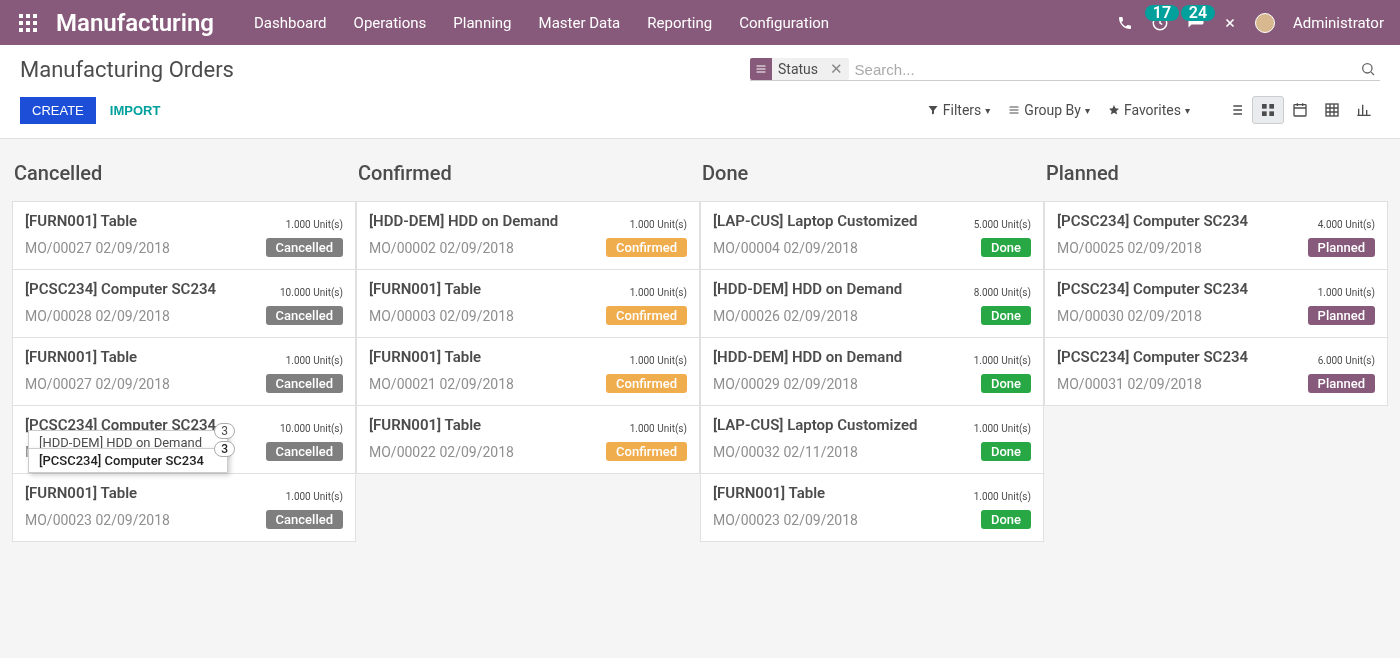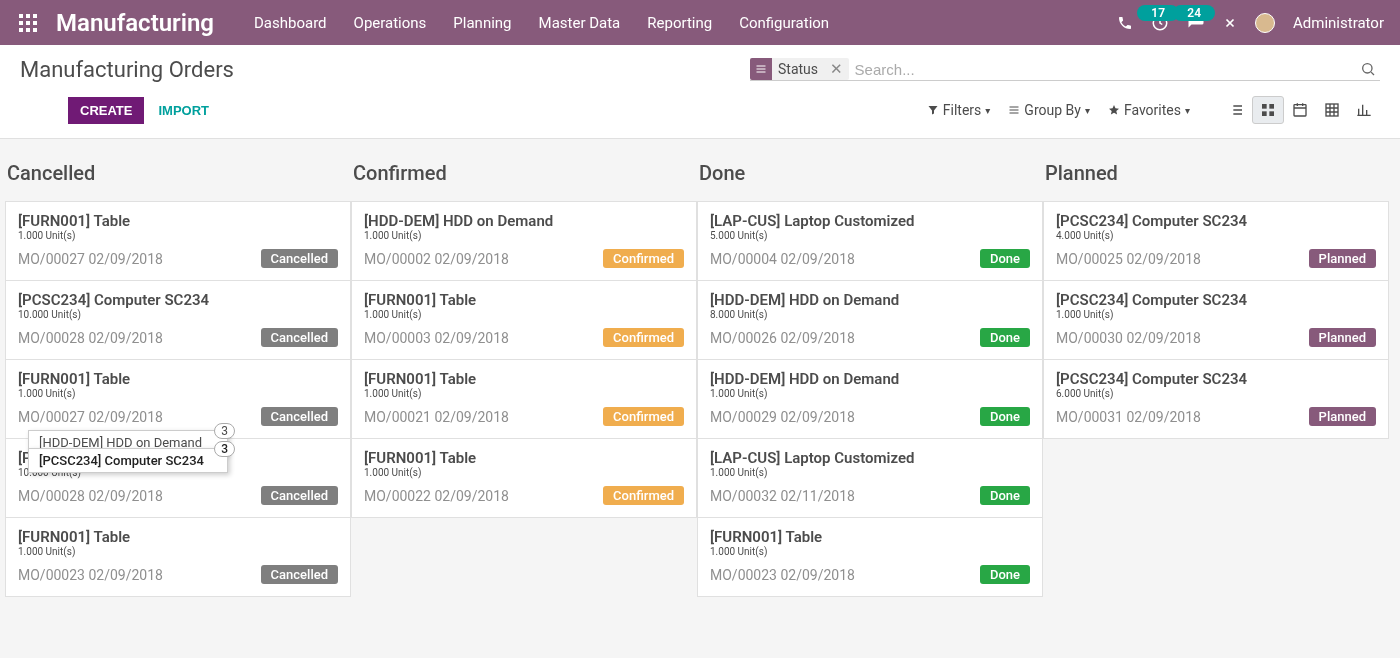--- a/index.html
+++ b/index.html
@@ -6,56 +6,56 @@
 body { font-family: -apple-system, BlinkMacSystemFont, "Segoe UI", Roboto, Helvetica, Arial, sans-serif; background: #f5f5f5; width: 1400px; }
 
 
 .topnav { background: #875a7b; height: 45px; display: flex; align-items: center; color: #fff; padding: 0 16px; }
 .topnav .apps-icon { width: 24px; height: 24px; display: inline-flex; align-items: center; justify-content: center; margin-right: 16px; cursor: pointer; }
 .topnav .brand { font-size: 24px; font-weight: 600; margin-right: 40px; }
 .topnav .menu { display: flex; gap: 27px; }
 .topnav .menu a { color: #fff; text-decoration: none; font-size: 15px; cursor: pointer; }
 .topnav .right { margin-left: auto; display: flex; align-items: center; gap: 18px; }
 .topnav .right .icon { cursor: pointer; position: relative; font-size: 16px; display:inline-flex; align-items:center; }
-.badge-bubble { position: absolute; top: -9px; right: -10px; background: #00a09d; color: #fff; font-size: 12px; border-radius: 8px; padding: 1px 14px; font-weight: 600; line-height: 14px; }
+.badge-bubble { position: absolute; top: -9px; right: -10px; background: #00a09d; color: #fff; font-size: 16px; border-radius: 8px; padding: 1px 8px; font-weight: 600; line-height: 14px; }
 .user { display: flex; align-items: center; gap: 18px; cursor: pointer; font-size: 15px; }
 .user .avatar { width: 20px; height: 20px; border-radius: 50%; background: #d8b98f; border:1px solid #fff; }
 
 
 .controlbar { background: #fff; border-bottom: 1px solid #e0e0e0; padding: 12px 20px 14px 20px; }
 .controlbar .row1 { display: flex; align-items: center; margin-bottom: 14px; gap: 47px; }
 .page-title { font-size: 22px; color: #4c4c4c; font-weight: 400; }
 .searchwrap { margin-left: auto; display: flex; align-items: center; width: 630px; border-bottom: 1px solid #ccc; }
 .facet { display: inline-flex; align-items: center; background: #f0f0f0; border-radius: 2px; overflow:hidden; }
 .facet-icon { background: #875a7b; color:#fff; width:22px; height:22px; display:inline-flex; align-items:center; justify-content:center; font-size:13px; }
 .facet-label { padding: 2px 6px; font-size: 14px; color:#4c4c4c; }
 .facet-x { padding: 0 6px; color:#888; cursor:pointer; font-size:15px; }
 .searchinput { flex:1; border:none; outline:none; font-size:15px; padding: 2px 6px; color:#4c4c4c; }
 .searchinput::placeholder { color:#aaa; }
 .search-icon { color:#666; cursor:pointer; font-size:15px; padding: 0 4px; }
 
 .controlbar .row2 { display:flex; align-items:center; }
-.btn-create { background:#701a75; color:#fff; border:none; padding:6px 12px; font-size:13px; font-weight:700; cursor:pointer; margin-right:14px;margin-left:48px; }
+.btn-create { background:#1d4ed8; color:#fff; border:none; padding:6px 12px; font-size:13px; font-weight:400; cursor:pointer; margin-right:14px; }
 .btn-import { background:none; border:none; color:#00a09d; font-size:13px; font-weight:600; cursor:pointer; }
 .toolbar-right { margin-left:auto; display:flex; align-items:center; gap:18px; }
 .tool { color:#4c4c4c; font-size:14px; cursor:pointer; display:inline-flex; align-items:center; gap:4px; }
 .caret { font-size:10px; }
 .viewswitch { display:flex; gap:0; margin-left: 12px; }
 .viewbtn { width:32px; height:28px; display:inline-flex; align-items:center; justify-content:center; cursor:pointer; color:#4c4c4c; border:1px solid transparent; }
 .viewbtn.active { background:#e9ecef; border-color:#ccc; border-radius:3px; }
 
 
-.kanban { display:flex; gap:0; padding: 16px 5px; align-items:flex-start; }
+.kanban { display:flex; gap:0; padding: 16px 12px; align-items:flex-start; }
 .column { width: 346px; margin-right: 0px; }
 .column + .column { margin-left: 0; }
 .col-title { font-size:20px; color:#4c4c4c; font-weight:500; margin: 6px 0 16px 2px; }
 .card-list { border:1px solid #e0e0e0; background:#fff; }
 .card { padding: 10px 12px 12px 12px; border-bottom: 1px solid #e0e0e0; position:relative; }
 .card:last-child { border-bottom:none; }
-.card .line1 { display:flex; justify-content:space-between; align-items:flex-start; margin-bottom:8px;flex-direction:column; }
+.card .line1 { display:flex; justify-content:space-between; align-items:flex-end; margin-bottom:8px; }
 .card .name { font-size:15px; font-weight:600; color:#4c4c4c; }
 .card .qty { font-size:10px; color:#4c4c4c; }
 .card .line2 { display:flex; justify-content:space-between; align-items:center; }
 .card .sub { font-size:14px; color:#8f8f8f; }
 .badge { font-size:13px; color:#fff; padding:2px 10px; border-radius:3px; font-weight:500; }
 
 
 .dragged-stack { position: absolute; left: 28px; top: 410px; pointer-events:none; }
 .dragged { background:#fff; border:1px solid #ccc; box-shadow: 2px 2px 5px rgba(0,0,0,0.2); padding: 4px 10px; width: 200px; font-size:13px; color:#4c4c4c; position:absolute; }
 .dragged.d1 { top: 20px; left:0; }

